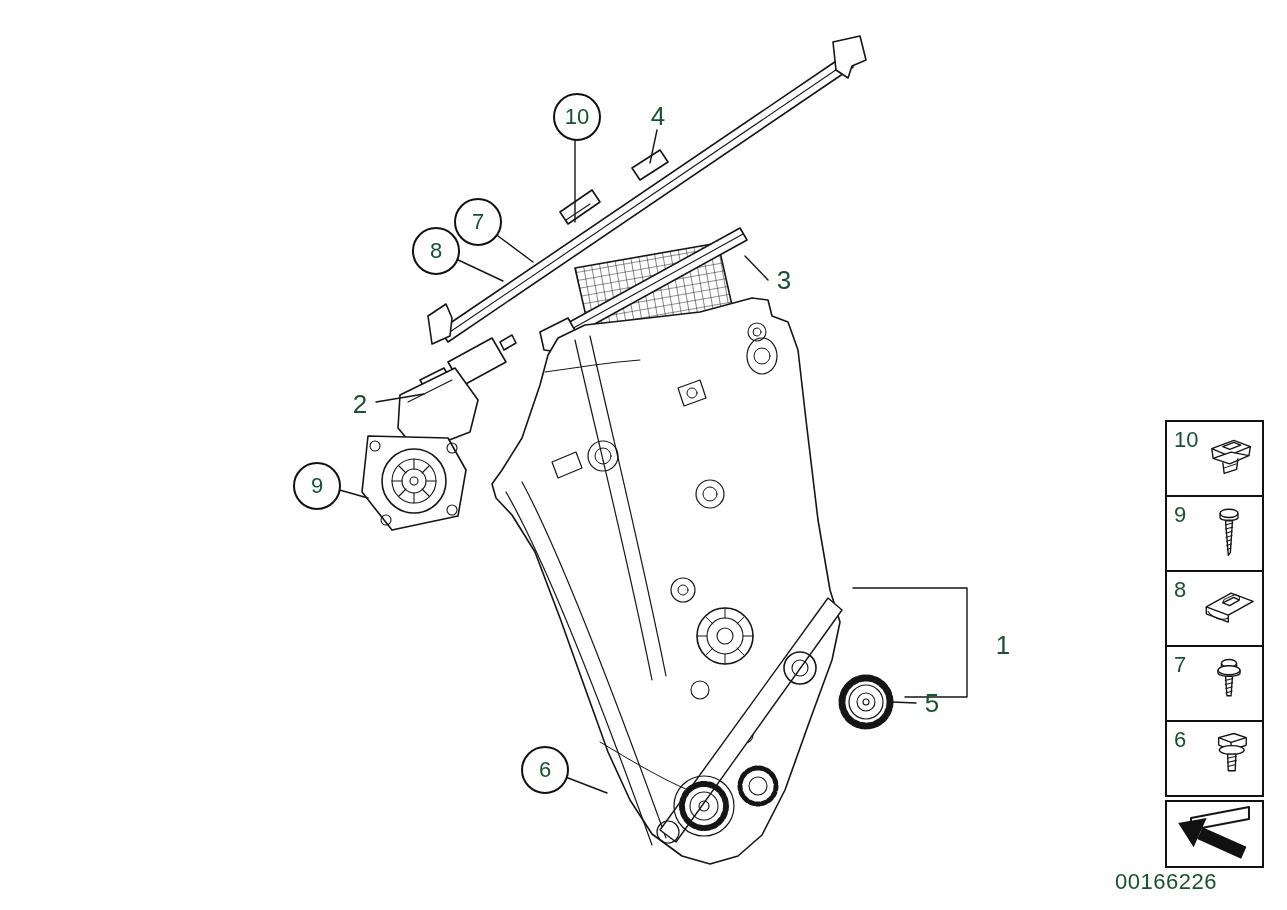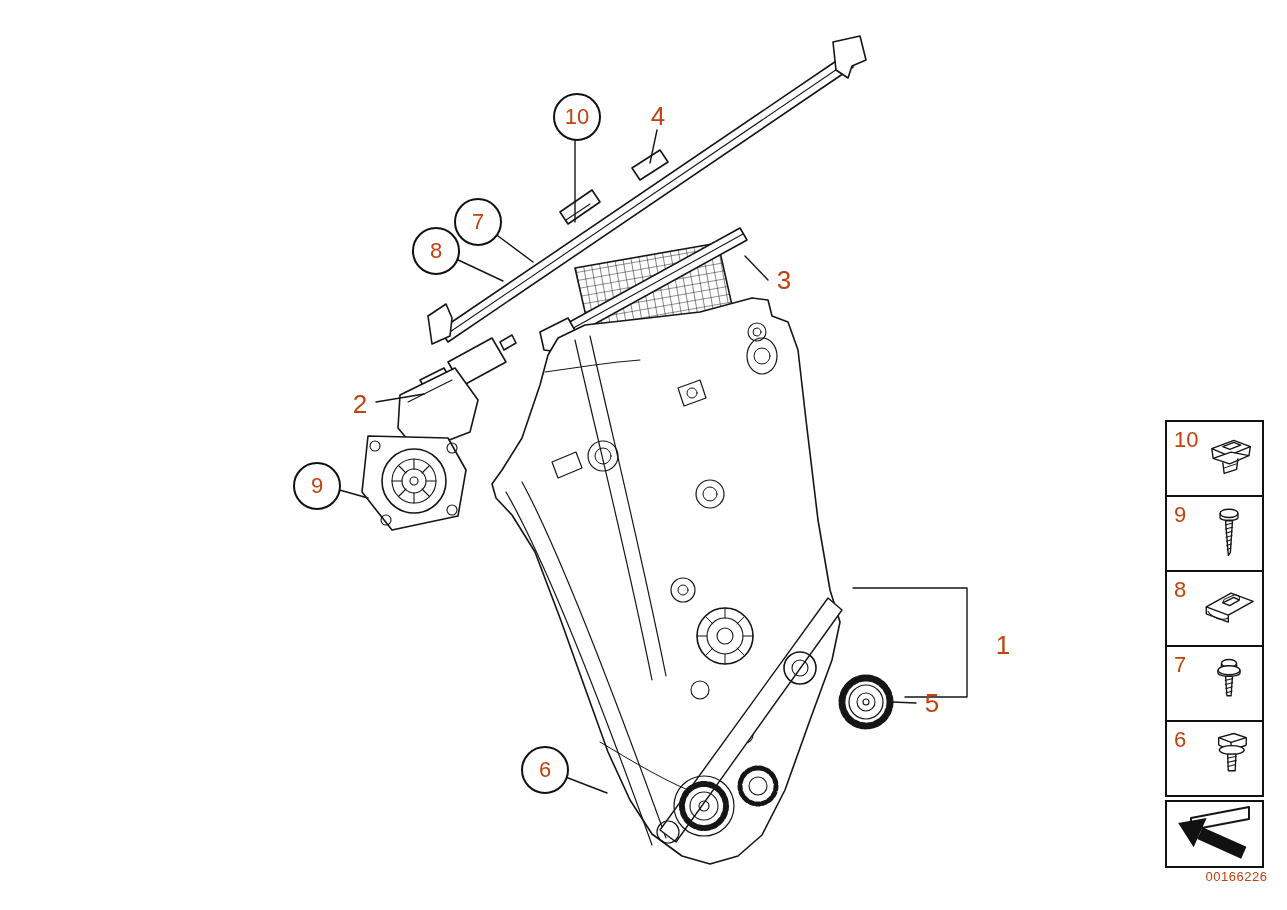--- a/index.html
+++ b/index.html
@@ -1,31 +1,31 @@
 <!DOCTYPE html>
 <html><head>
 <meta charset="utf-8">
 <style>
   html,body{margin:0;padding:0;background:#fff;}
   #page{position:relative;width:1287px;height:910px;background:#fff;overflow:hidden;
-        font-family:"Liberation Sans", sans-serif;color:#c2410c;}
+        font-family:"Liberation Sans", sans-serif;color:#14532d;}
   #drawing{position:absolute;left:0;top:0;width:1287px;height:910px;}
   .callout{position:absolute;width:44px;height:44px;border:2px solid #111;border-radius:50%;
            background:#fff;display:flex;align-items:center;justify-content:center;
            font-size:22px;line-height:1;z-index:5;}
   .plainlab{position:absolute;width:34px;height:32px;display:flex;align-items:center;justify-content:center;
             font-size:26px;line-height:1;z-index:5;}
   #legend{position:absolute;left:1165px;top:420px;width:95px;height:373px;border:2px solid #111;
           display:flex;flex-direction:column;background:#fff;}
   .legend-cell{position:relative;flex:1;border-bottom:2px solid #111;}
   .legend-cell:last-child{border-bottom:none;}
   .legend-num{position:absolute;left:7px;top:5px;font-size:22px;}
   .legend-icon{position:absolute;right:2px;top:50%;transform:translateY(-50%);}
   #arrowbox{position:absolute;left:1165px;top:800px;width:95px;height:64px;border:2px solid #111;background:#fff;}
-  #docnum{position:absolute;left:1187px;top:869px;width:99px;text-align:center;font-size:13px;letter-spacing:.5px;}
+  #docnum{position:absolute;left:1115px;top:869px;width:99px;text-align:center;font-size:22px;letter-spacing:.5px;}
 </style>
 </head>
 <body>
 
 <div id="page">
 
   <svg id="drawing" viewBox="0 0 1287 910" fill="none" stroke="#151515" stroke-width="1.6" stroke-linejoin="round" stroke-linecap="round">
     <defs>
       <pattern id="mesh" width="8" height="8" patternUnits="userSpaceOnUse" patternTransform="rotate(-10)">
         <path d="M0 0H8M0 0V8" stroke="#222" stroke-width="1.1"></path>

